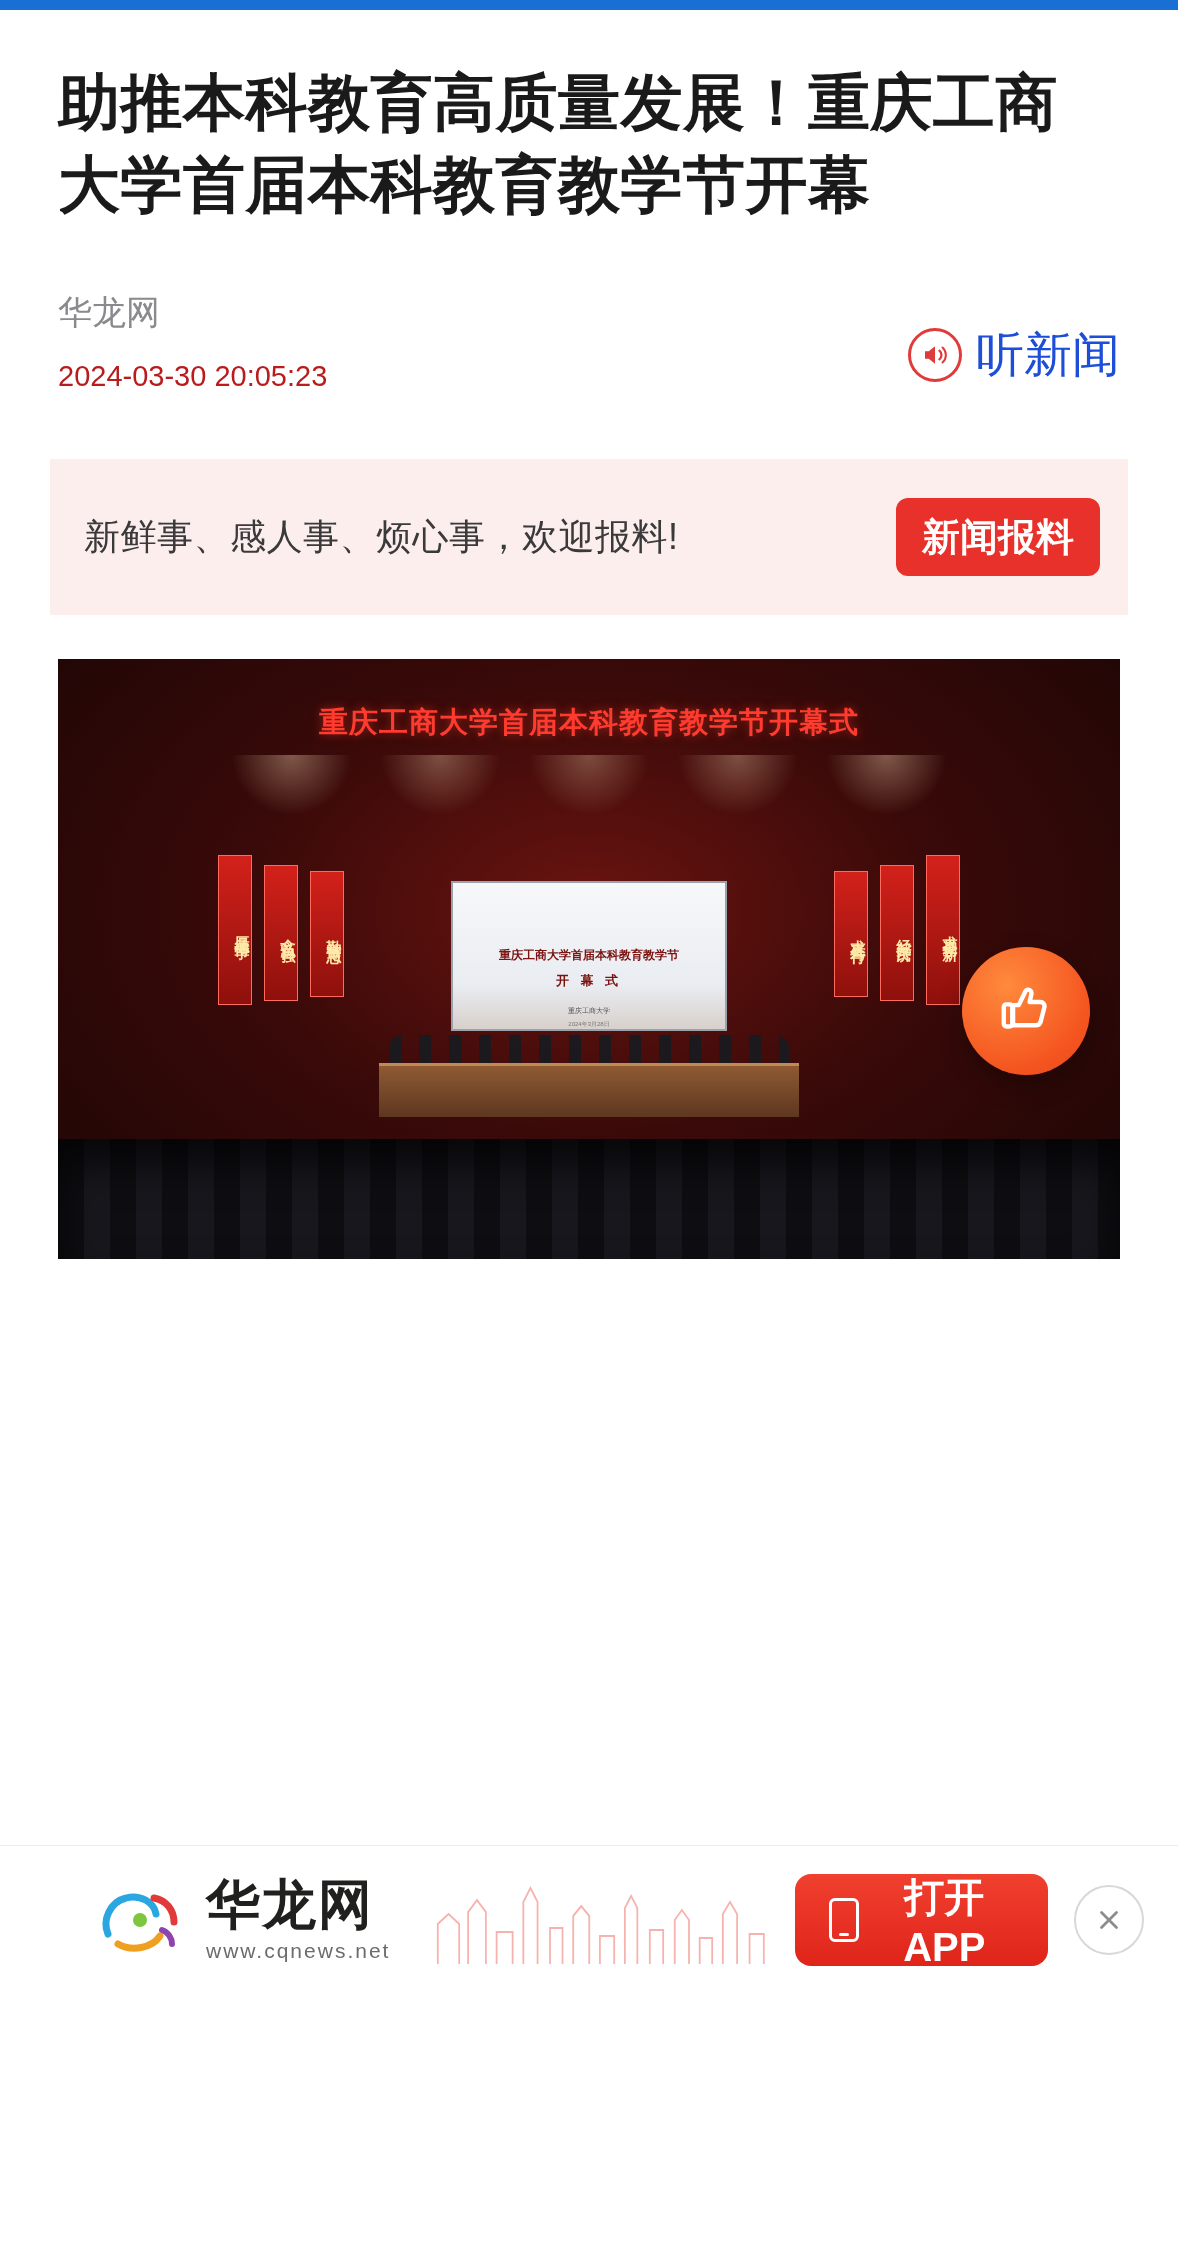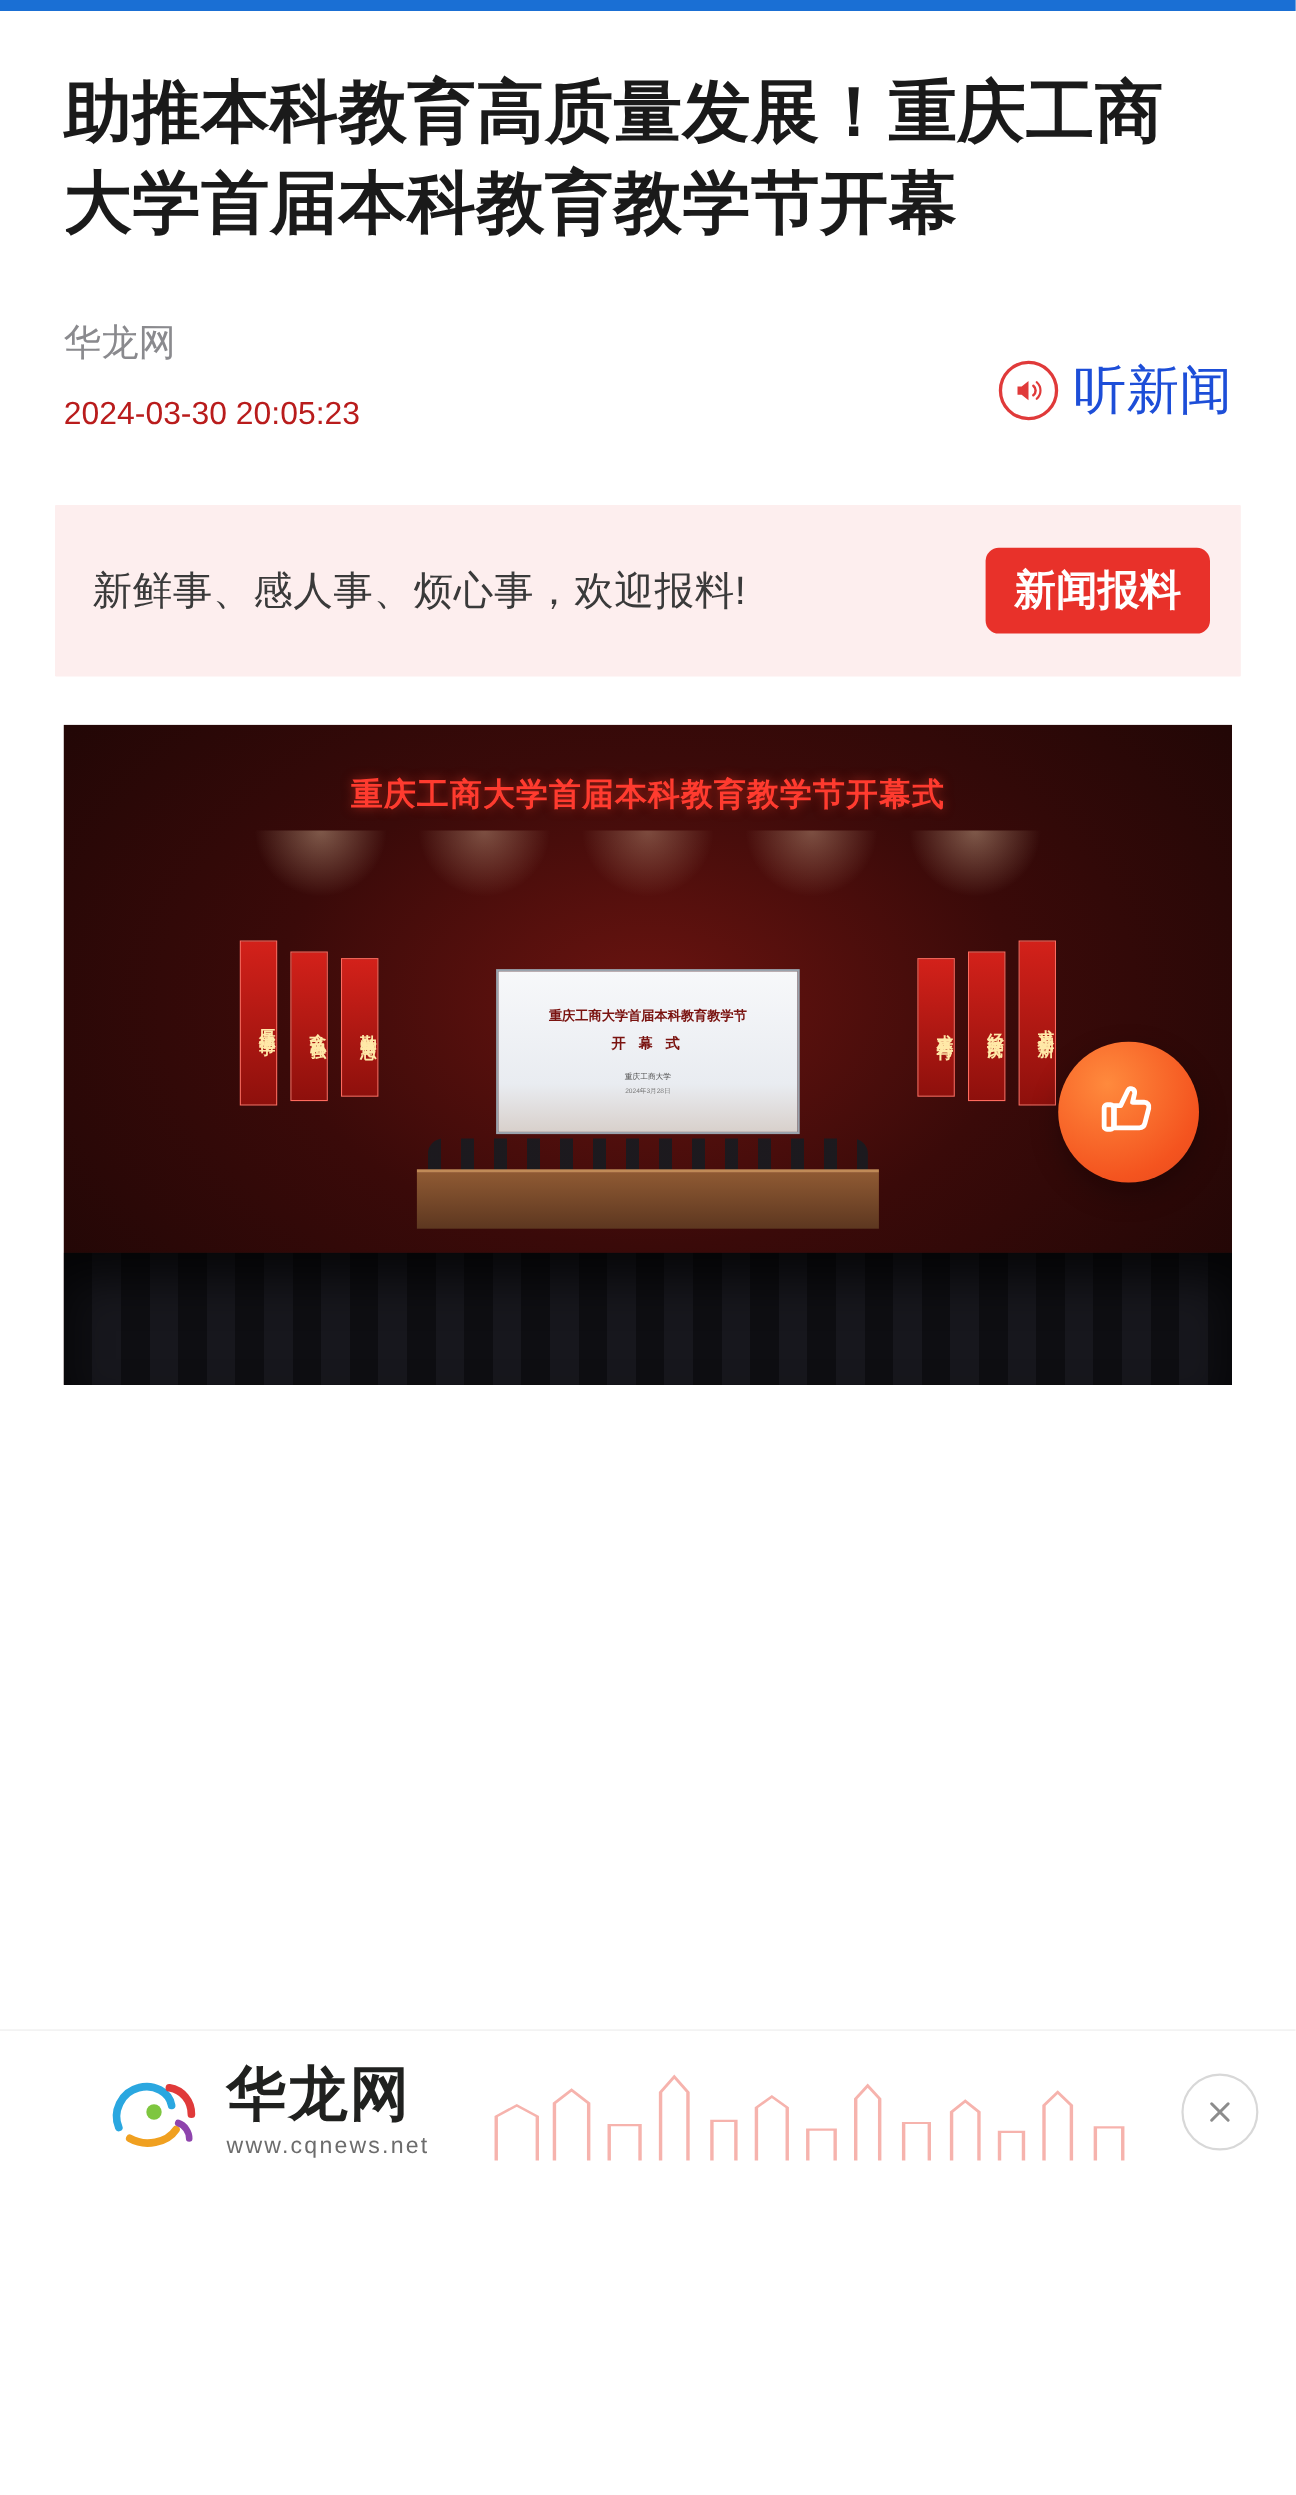--- a/index.html
+++ b/index.html
@@ -144,21 +144,21 @@
     text-shadow: 0 0 10px rgba(255,60,40,.5);
   }
   .screen {
     position: absolute;
     left: 50%; top: 222px;
     transform: translateX(-50%);
     width: 276px; height: 150px;
     background: linear-gradient(#f7f8fa, #e9ecf1 70%, #d8d0cb);
     border: 2px solid #9aa3ad;
     display: flex; flex-direction: column;
-    align-items: center; justify-content: center;
+    align-items: center; justify-content: flex-end;
     padding-top: 0;
   }
   .screen-l1 { font-size: 12px; color: #7a1310; font-weight: bold; }
   .screen-l2 { font-size: 13px; color: #7a1310; font-weight: bold; margin-top: 8px; letter-spacing: 4px; }
   .screen-l3 { font-size: 7px; color: #555; margin-top: 16px; }
   .screen-l4 { font-size: 6px; color: #777; margin-top: 4px; }
   .banner {
     position: absolute;
     top: 196px;
     width: 34px;
@@ -391,20 +391,24 @@
           <path d="M230 92V36l7-12 7 12v56"></path>
           <path d="M258 92V58h15v34"></path>
           <path d="M286 92V48l8-10 8 10v44"></path>
           <path d="M314 92V66h14v26"></path>
           <path d="M340 92V42l8-12 8 12v50"></path>
           <path d="M370 92V62h16v30"></path>
         </g>
       </svg>
     </span>
 
+    <button class="open-app-btn">
+      <span class="phone-glyph"></span>
+      <span>打开APP</span>
+    </button>
 
     <span class="close-btn">
       <svg width="30" height="30" viewBox="0 0 24 24" aria-hidden="true">
         <path d="M6 6l12 12M18 6L6 18" stroke="#8c8c8c" stroke-width="2.2" stroke-linecap="round" fill="none"></path>
       </svg>
     </span>
   </div>
 
 </div>
 

